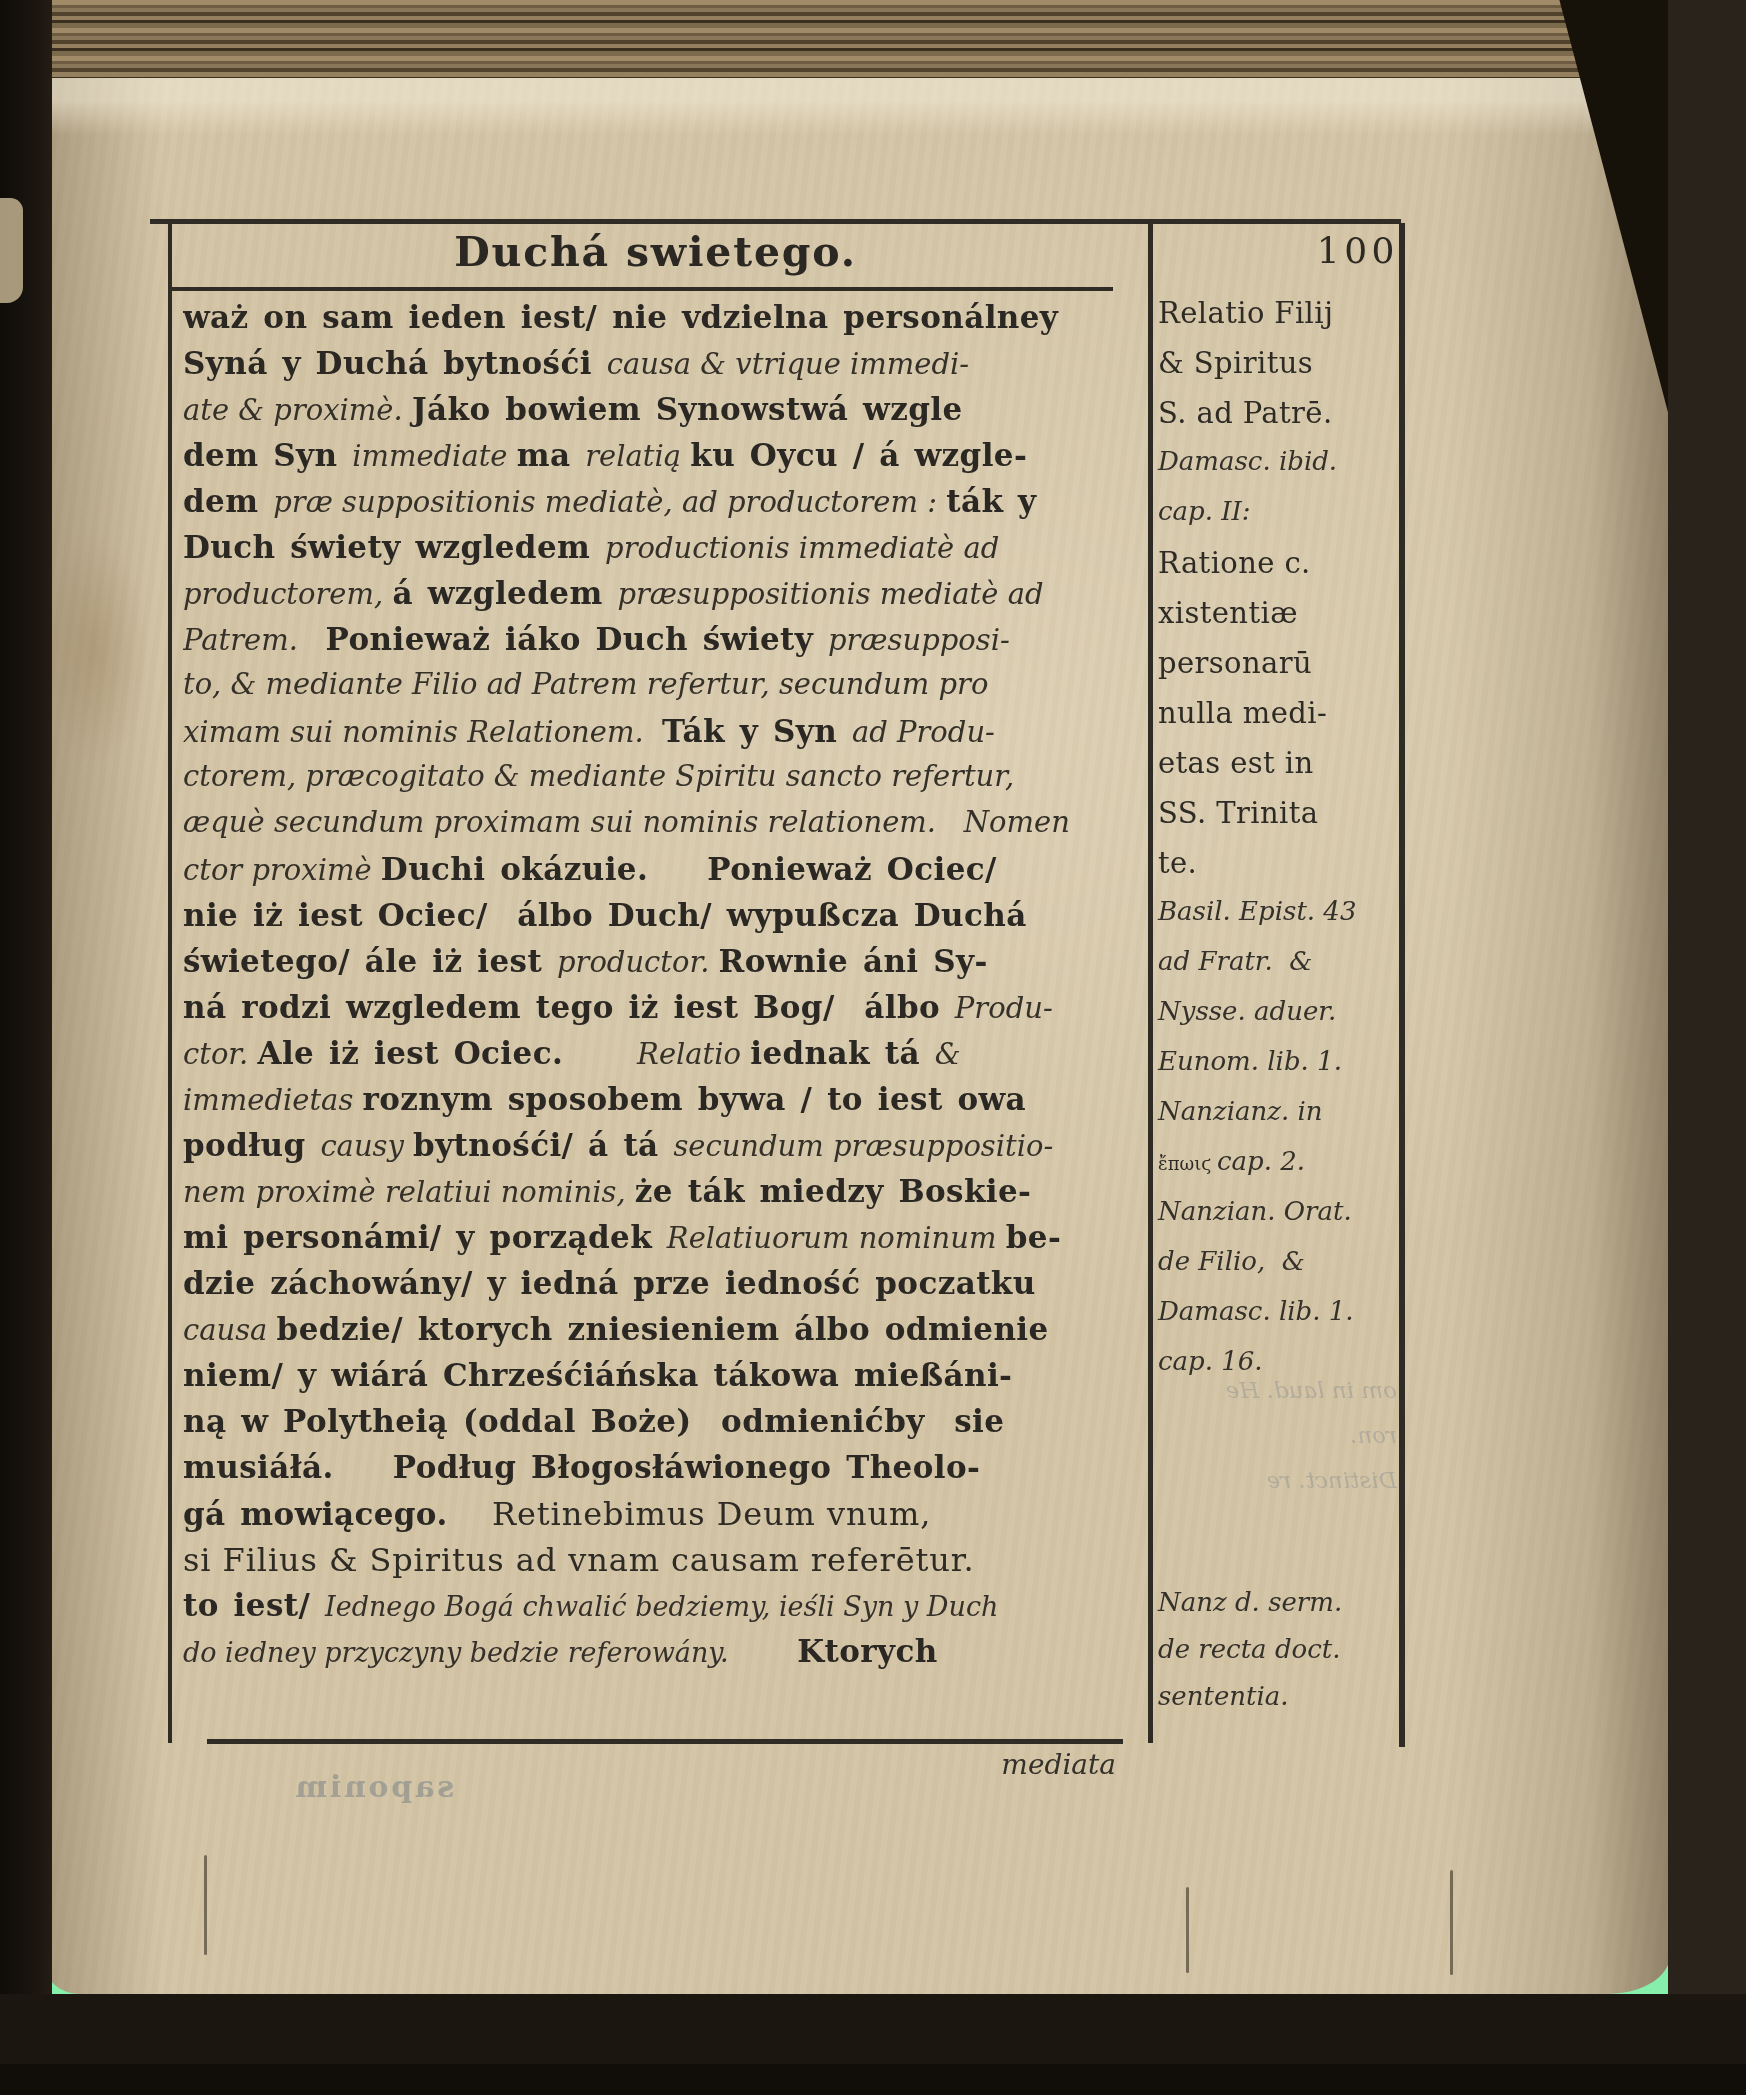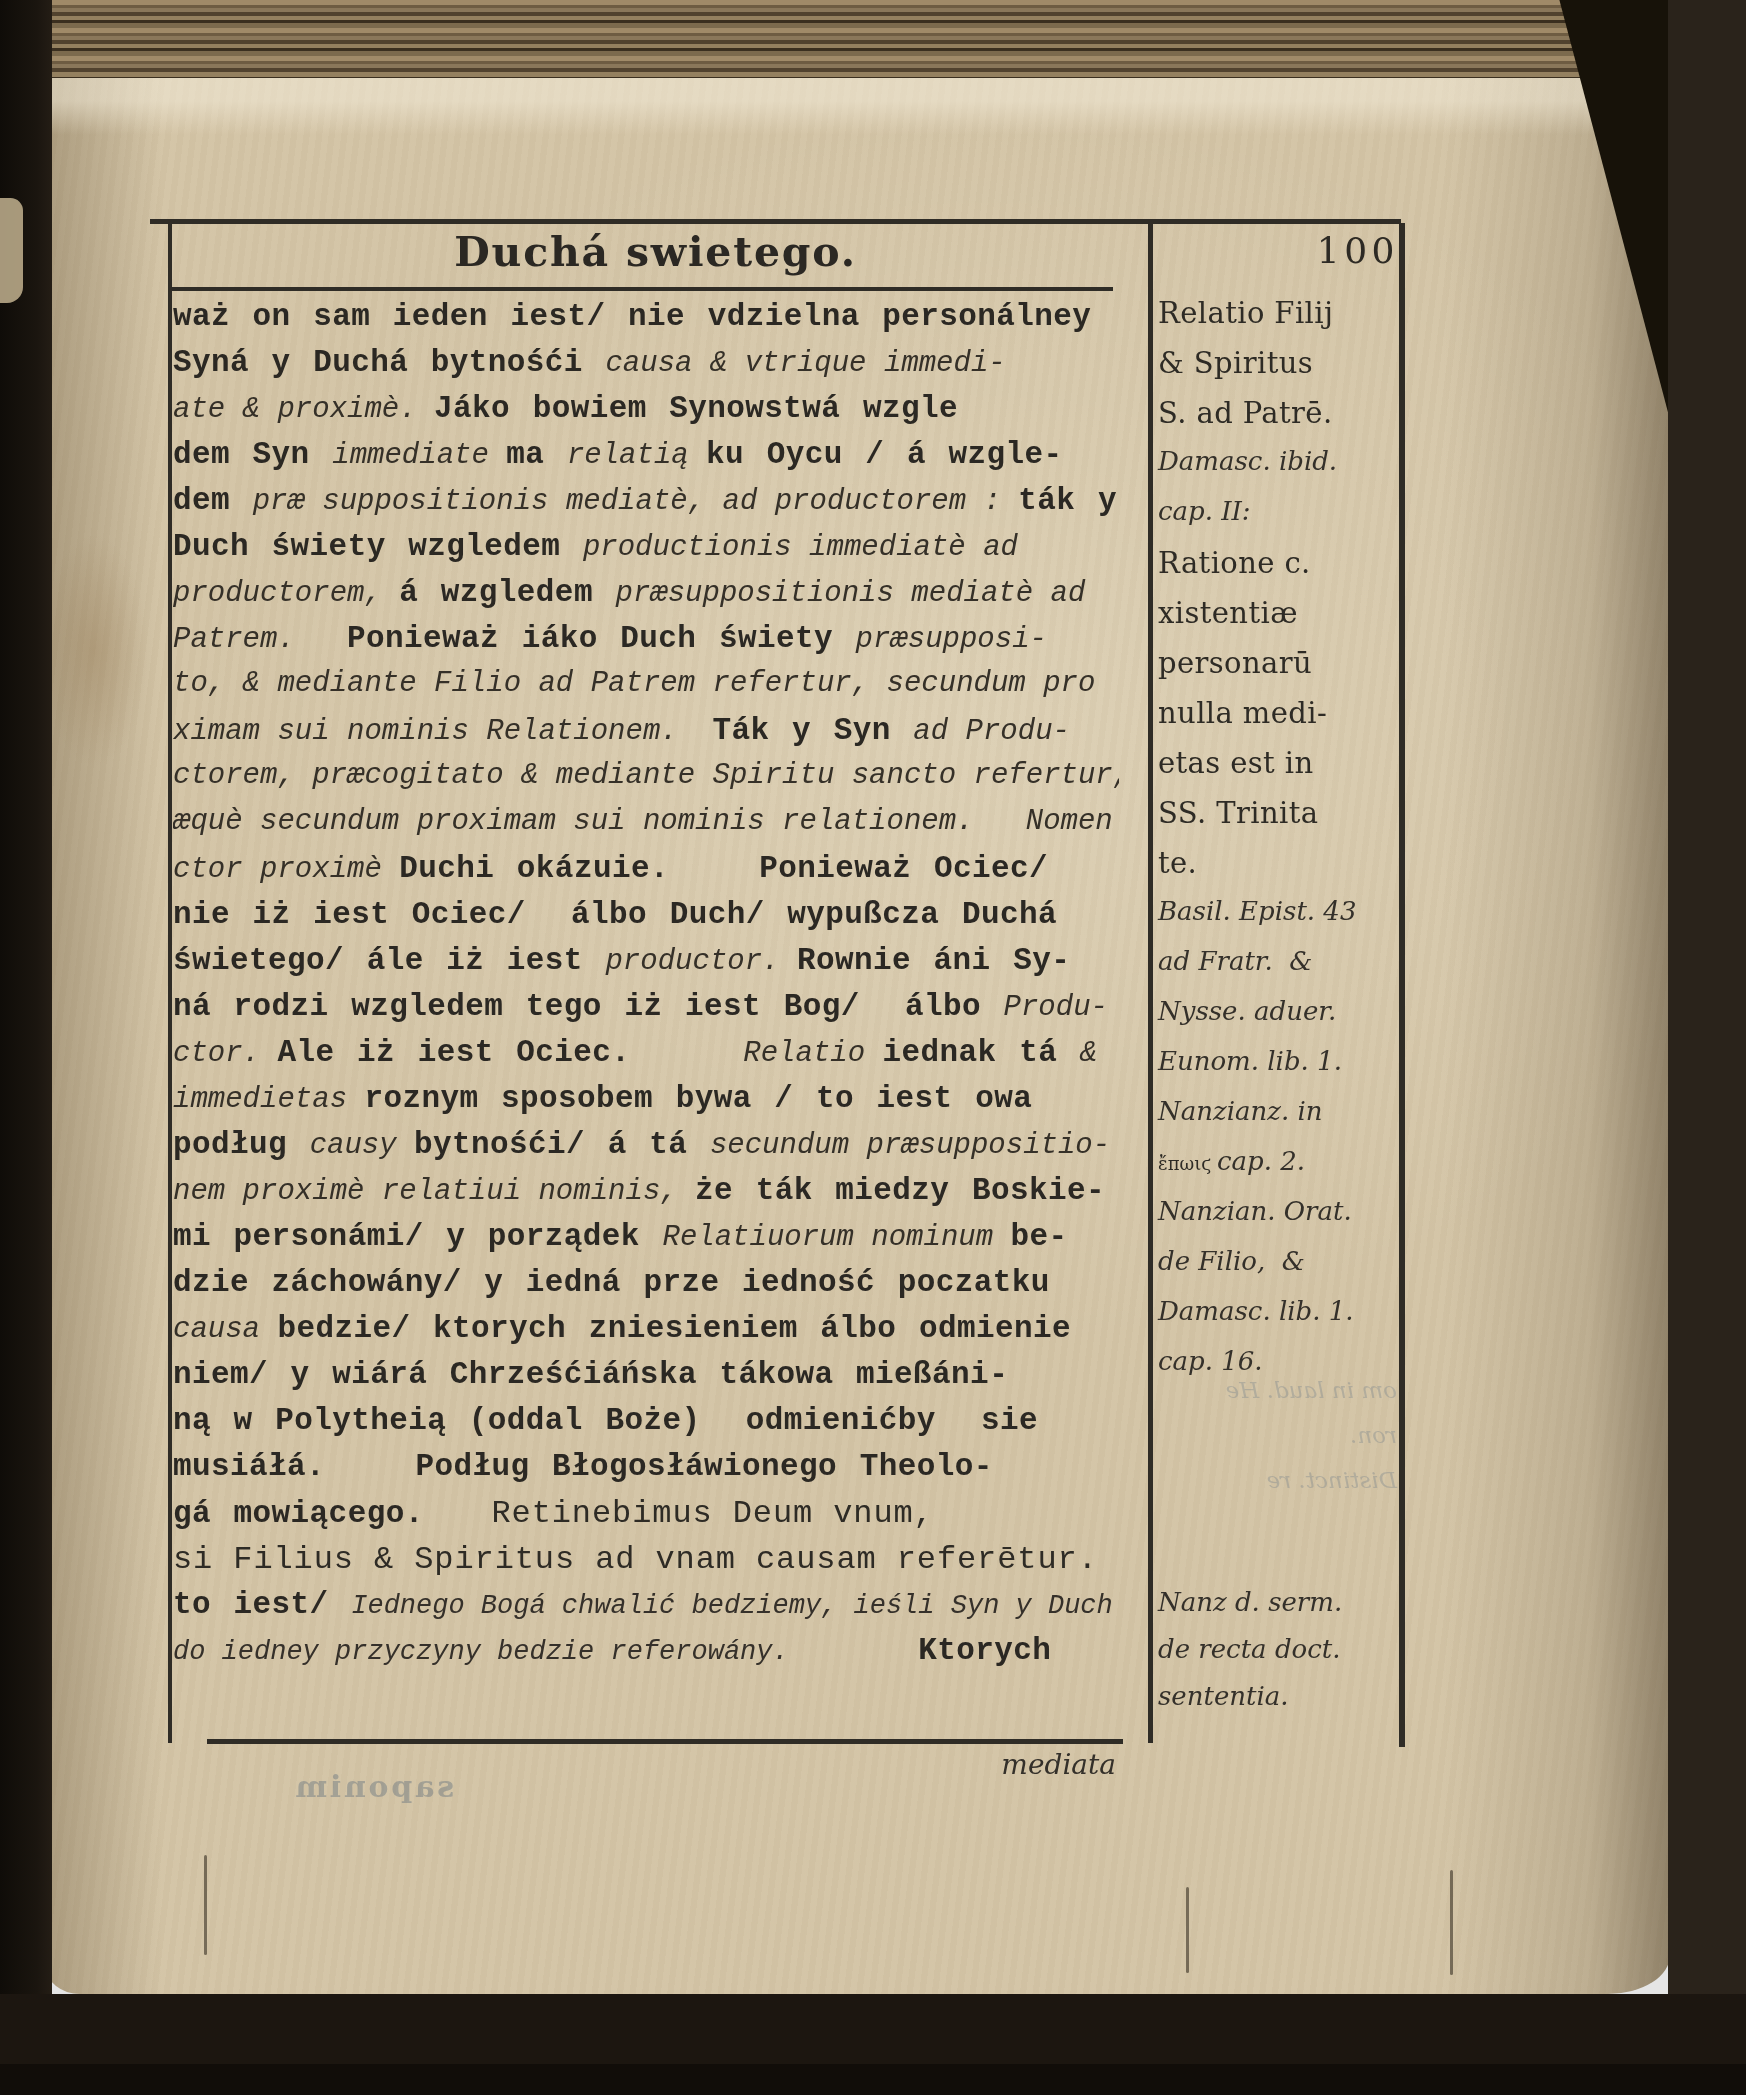--- a/index.html
+++ b/index.html
@@ -1,17 +1,17 @@
 <!DOCTYPE html>
 <html style="font-size:14.3px"><head>
 <meta charset="utf-8">
 <style>
   html,body{margin:0;padding:0;background:#110d09;}
   .scan{position:relative;width:1747px;height:2064px;overflow:hidden;
-        background:#e5e5e5;font-family:"DejaVu Serif",serif;}
+        background:#86efac;font-family:"DejaVu Serif",serif;}
   .abs{position:absolute;}
 
   
   .left-strip{left:0;top:0;width:52px;height:2096px;
     background:linear-gradient(90deg,#0f0c08,#1a150f 70%,#241d15);}
   .edge-sliver{left:0;top:198px;width:23px;height:105px;background:#c2b28f;
     border-radius:0 12.5px 16px 0;opacity:.85;}
   .right-strip{left:1668px;top:0;width:78px;height:2096px;
     background:linear-gradient(90deg,#241d15,#2b241b 40%,#27201८);background:#2a231b;}
   .corner-wedge{left:1506px;top:0;width:178px;height:419px;background:#171209;
@@ -45,21 +45,21 @@
   .rule-top{left:150px;top:219px;width:1251px;height:4.5px;}
   .rule-header{left:168px;top:287px;width:945px;height:3.6px;}
   .rule-left{left:168px;top:223px;width:3.6px;height:1520px;}
   .rule-col{left:1148px;top:223px;width:4.5px;height:1520px;}
   .rule-right{left:1399px;top:223px;width:6.2px;height:1524px;}
   .rule-bottom{left:207px;top:1739px;width:916px;height:5.3px;}
   .header-title{left:183px;top:228px;width:945px;text-align:center;
     font-weight:700;font-size:41px;letter-spacing:1.8px;color:#2b2823;}
   .page-number{left:1185px;top:230px;width:214px;text-align:right;
     font-size:36px;letter-spacing:4.5px;color:#2d2a24;}
-  .main-text{left:173px;top:299px;width:946px;height:1435px;overflow:hidden;font-family:Liberation Mono, monospace;}
+  .main-text{left:183px;top:299px;width:946px;height:1435px;overflow:hidden;}
   .main-text .line{height:46px;white-space:pre;}
   .margin-notes{left:1158px;top:296px;width:239px;overflow:visible;}
   .margin-notes .line{height:50px;white-space:pre;}
   .margin-notes-b{left:1158px;top:1587px;width:239px;}
   .margin-notes-b .line{height:47px;white-space:pre;}
   .catchword{left:891px;top:1748px;width:225px;text-align:right;
     font-style:italic;font-size:28px;color:#34302a;}
 
   .s-bl{font-weight:700;font-size:31px;letter-spacing:0.4px;word-spacing:3.6px;color:#2b2823;}
   .s-it{font-style:italic;font-size:29px;color:#353028;}

